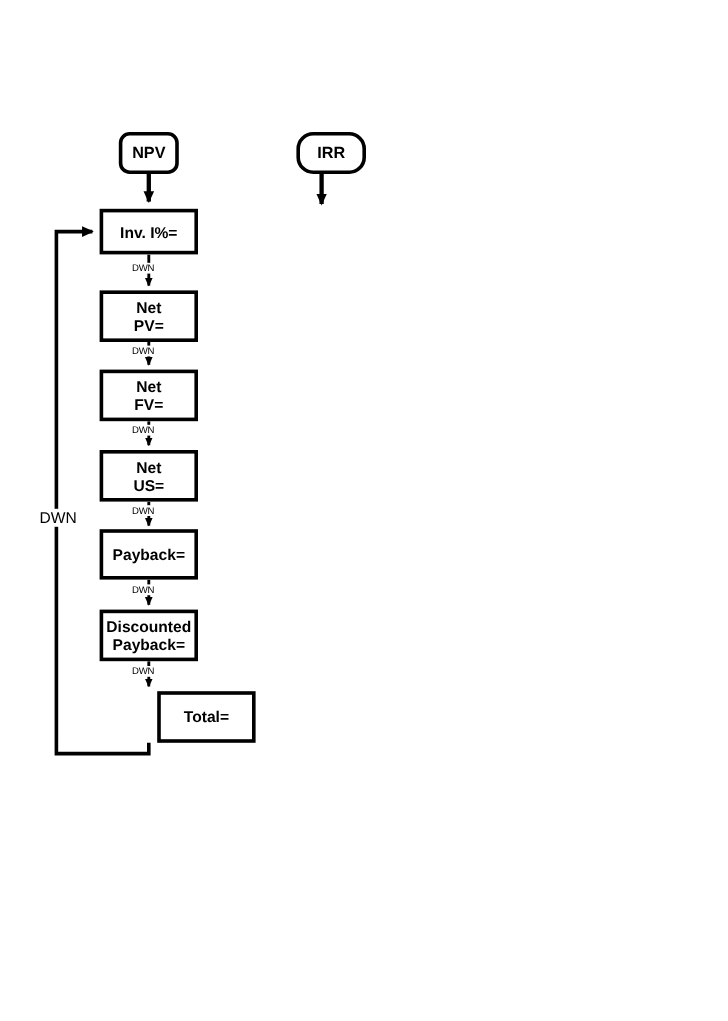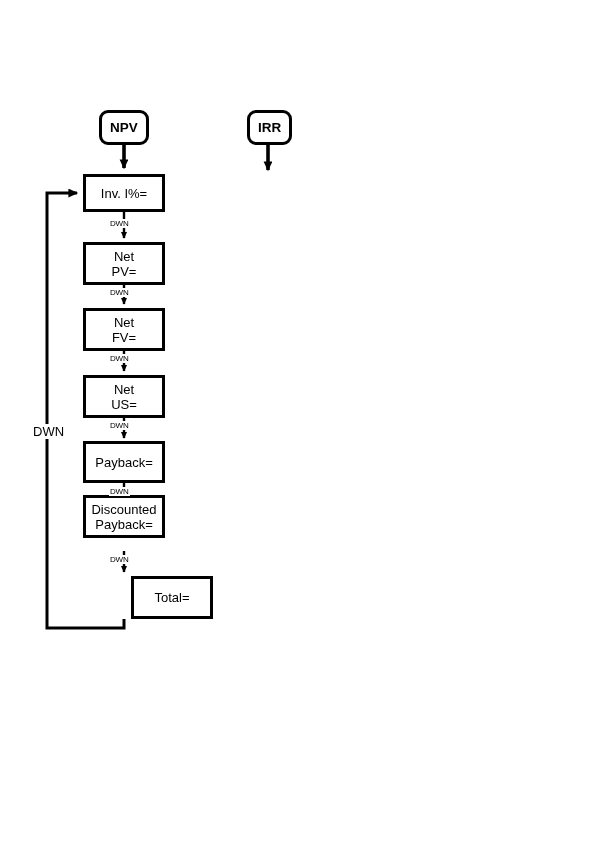--- a/index.html
+++ b/index.html
@@ -36,21 +36,21 @@
     white-space: pre-line;
     z-index: 3;
   }
   .node.terminal {
     border-radius: 9px;
     font-weight: bold;
     font-size: 13.5px;
     text-align: right;
   }
   .node.process {
-    font-weight: normal;
+    font-weight: bold;
     text-align: center;
   }
   .edge-label {
     position: absolute;
     font-size: 8px;
     line-height: 9px;
     letter-spacing: -0.2px;
     color: #000000;
     background: #ffffff;
     padding: 0 1px;
@@ -118,26 +118,26 @@
 PV=</div>
 
   <div class="node process" style="left:83px; top:308px; width:82px; height:43px;">Net
 FV=</div>
 
   <div class="node process" style="left:83px; top:375px; width:82px; height:43px;">Net
 US=</div>
 
   <div class="node process" style="left:83px; top:441px; width:82px; height:42px;">Payback=</div>
 
-  <div class="node process" style="left:83px; top:495px; width:82px; height:43px;">Discounted
+  <div class="node process" style="left:83px; top:508px; width:82px; height:43px;">Discounted
 Payback=</div>
 
   <div class="node process" style="left:83px; top:576px; width:82px; height:43px;margin-left:48px;">Total=</div>
 
-  <div class="node terminal" style="left:247px; top:110px; width:45px; height:35px;">IRR</div>
+  <div class="node terminal" style="left:247px; top:110px; width:58px; height:35px;border-radius:14px;">IRR</div>
 
 
   <div class="edge-label" style="left:109px; top:219px;">DWN</div>
 
   <div class="edge-label" style="left:109px; top:288px;">DWN</div>
 
   <div class="edge-label" style="left:109px; top:354px;">DWN</div>
 
   <div class="edge-label" style="left:109px; top:421px;">DWN</div>
 

